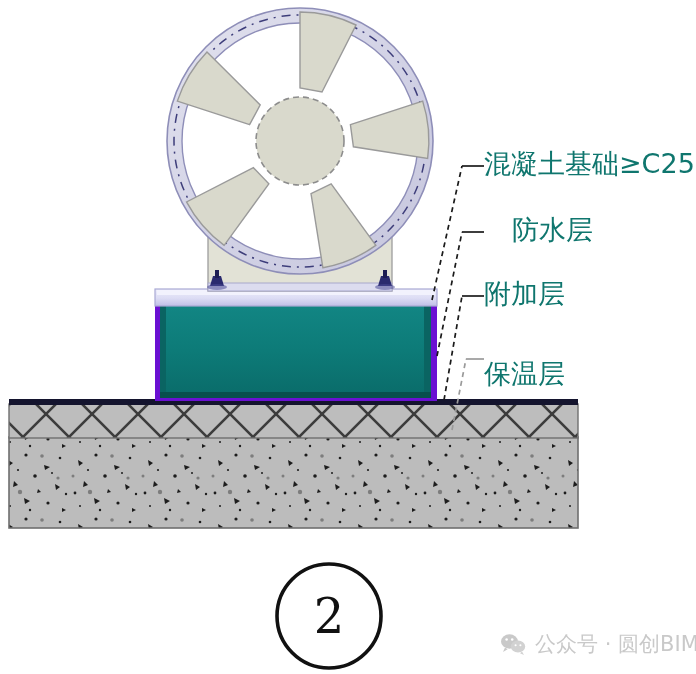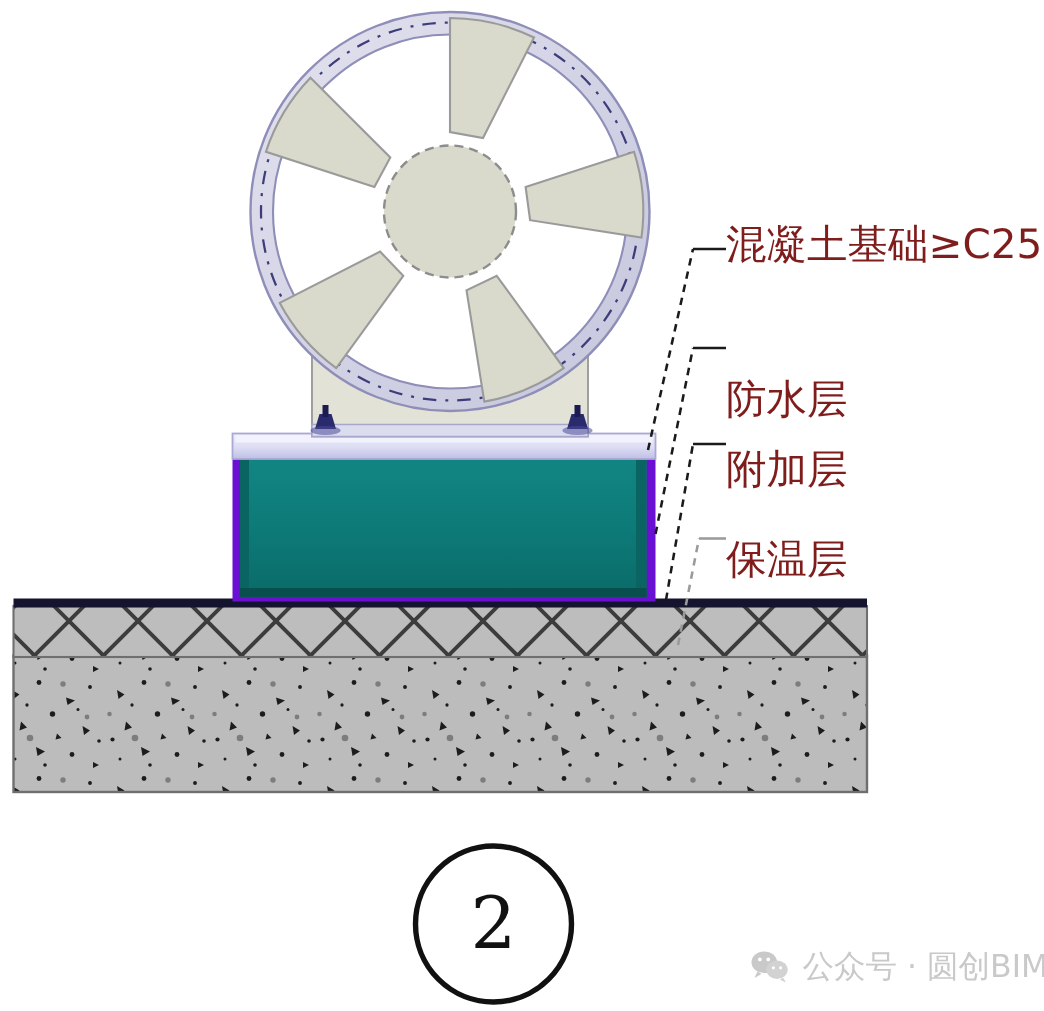--- a/index.html
+++ b/index.html
@@ -23,27 +23,27 @@
     left: 0;
     top: 0;
     width: 696px;
     height: 674px;
   }
   .lbl {
     position: absolute;
     font-family: "DejaVu Sans", "Liberation Sans", sans-serif;
     font-size: 27px;
     line-height: 1;
-    color: #7f1d1d;
+    color: #0f766e;
     white-space: nowrap;
     letter-spacing: 0px;
   }
   #label-concrete-base { left: 484px; top: 150px; }
-  #label-waterproof    { left: 484px; top: 216px; margin-top: 37px; }
-  #label-additional    { left: 484px; top: 280px; margin-top: 20px; }
+  #label-waterproof    { left: 512px; top: 216px; }
+  #label-additional    { left: 484px; top: 280px; }
   #label-insulation    { left: 484px; top: 360px; }
 
   #detail-marker-number {
     position: absolute;
     left: 272px;
     top: 564px;
     width: 114px;
     height: 104px;
     display: flex;
     align-items: center;

